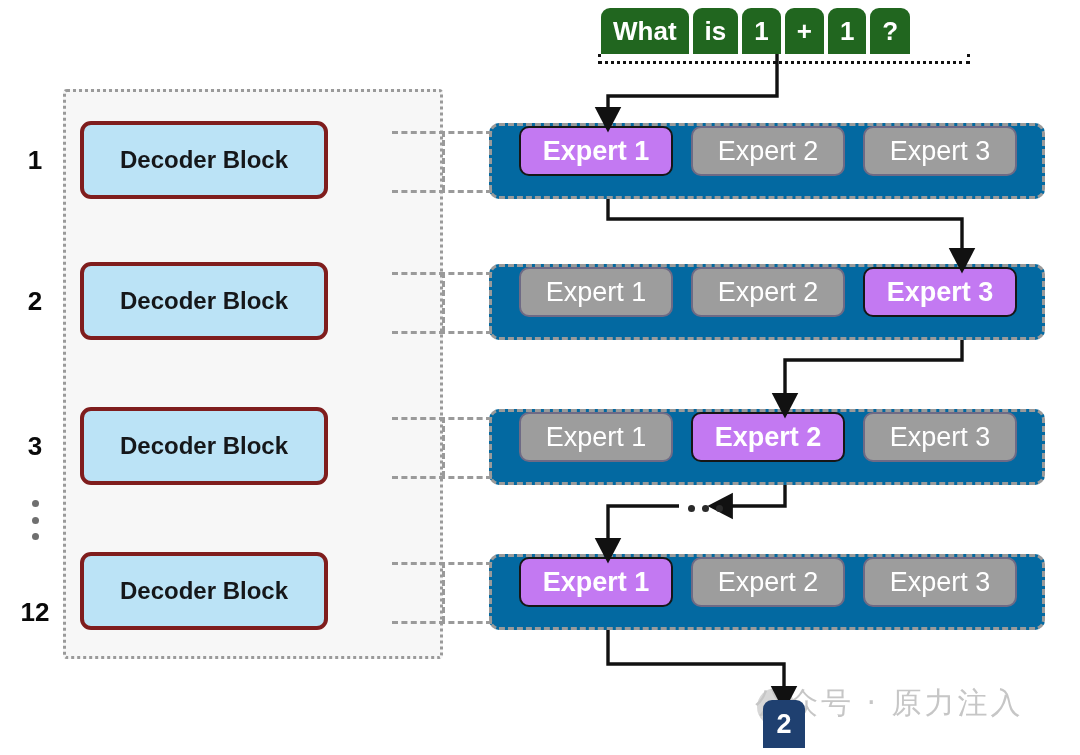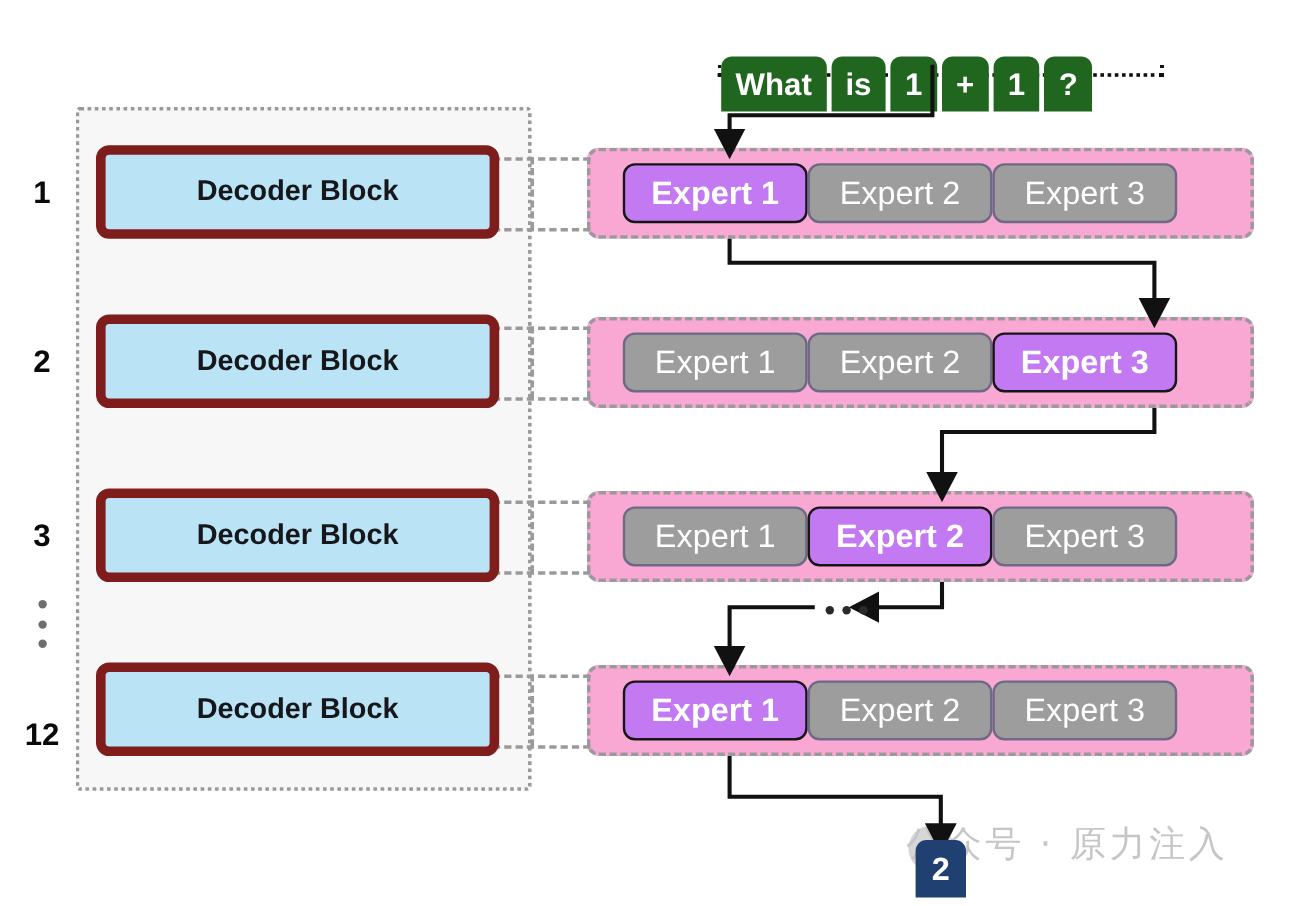--- a/index.html
+++ b/index.html
@@ -28,21 +28,20 @@
     width:38px;height:38px;border-radius:19px;
     background:#c9c9c9;opacity:.75;z-index:1;
   }
 
   
   .token-row{
     position:absolute;left:601px;top:8px;
     height:46px;
     display:flex;align-items:flex-end;gap:4px;
     z-index:4;
-    margin-top:39px;
   }
   .token{
     background:#21661f;
     color:#ffffff;
     font-weight:bold;
     font-size:26px;
     line-height:1;
     border-radius:9px 9px 0 0;
     padding:9px 12px 9px 12px;
     display:flex;align-items:center;justify-content:center;
@@ -64,23 +63,23 @@
     position:absolute;left:63px;top:89px;
     width:380px;height:570px;
     border:3px dotted #9a9a9a;
     border-radius:4px;
     background:#f7f7f7;
     box-sizing:border-box;
     z-index:2;
   }
   .dec-block{
     position:absolute;
-    left:80px;width:336px;height:78px;
+    left:80px;width:248px;height:78px;
     background:#bbe3f6;
-    border:8px solid #7f1d1d;
+    border:4px solid #7f1d1d;
     border-radius:11px;
     box-sizing:border-box;
     display:flex;align-items:center;justify-content:center;
     font-size:24px;font-weight:bold;color:#15171a;
     z-index:5;
   }
   .layer-num{
     position:absolute;left:14px;width:42px;
     text-align:center;
     font-size:26px;font-weight:bold;color:#0a0a0a;
@@ -91,24 +90,25 @@
     display:flex;flex-direction:column;align-items:center;justify-content:space-between;
     z-index:5;
   }
   .vdots i{display:block;width:7px;height:7px;border-radius:50%;background:#6f6f6f;}
 
   
   .expert-row{
     position:absolute;left:489px;width:556px;height:76px;
     border:3px dashed #9a9a9a;
     border-radius:10px;
-    background:#f9a8d4;
-    box-sizing:border-box;
-    display:flex;align-items:center;
+    background:#0369a1;
+    box-sizing:border-box;
+    display:flex;align-items:flex-start;
     padding-left:27px;
+    gap:18px;
     z-index:3;
   }
   .expert{
     width:154px;height:50px;
     border-radius:10px;
     box-sizing:border-box;
     display:flex;align-items:center;justify-content:center;
     font-size:27px;color:#ffffff;white-space:nowrap;
   }
   .expert.off{

